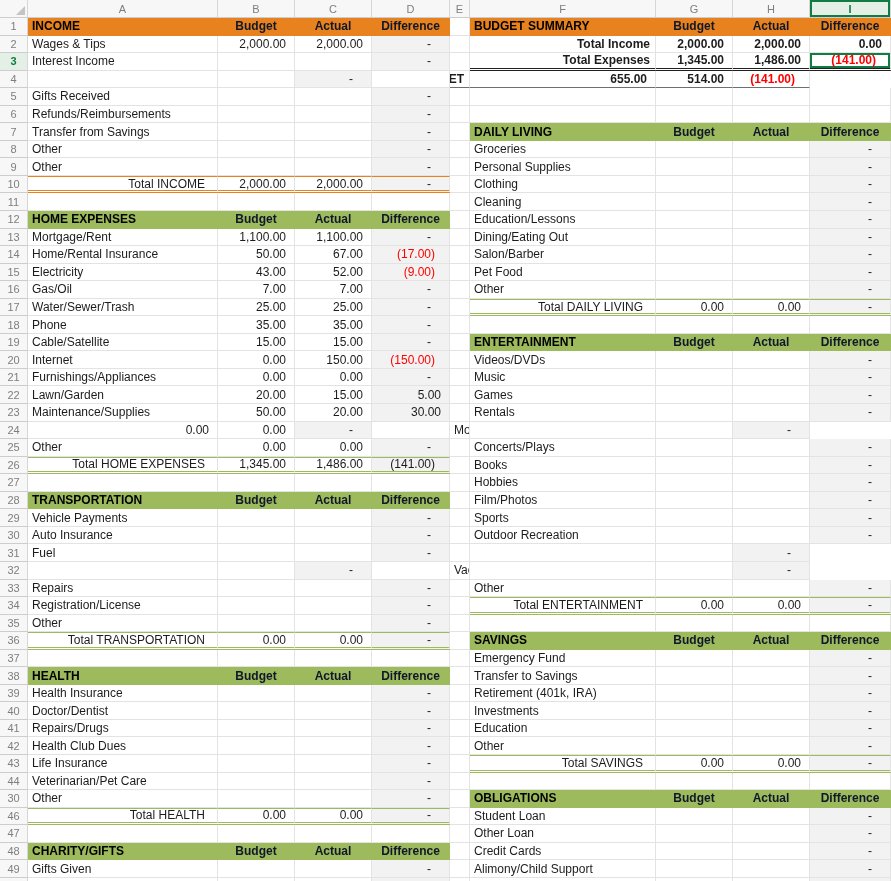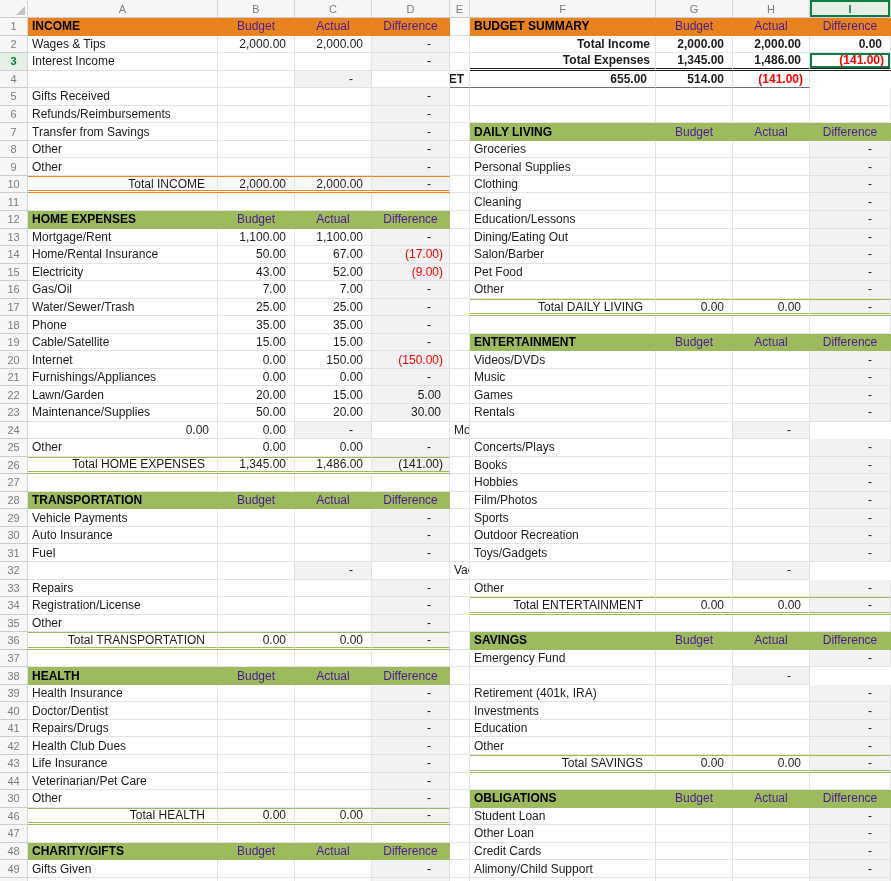--- a/index.html
+++ b/index.html
@@ -6,30 +6,30 @@
   html,body { width:891px; height:881px; overflow:hidden; background:#fff;
     font-family:"Liberation Sans","DejaVu Sans",sans-serif; }
   .sheet { width:891px; height:881px; overflow:hidden; }
   .row { display:grid; grid-template-columns:28px 190px 77px 77px 78px 20px 186px 77px 77px 81px; height:17.55px; }
   .row.hdr { height:18px; }
   .cell { position:relative; display:flex; align-items:center; background:#fff;
     border-right:1px solid var(--grid); border-bottom:1px solid var(--grid);
     font-size:12px; color:var(--text); white-space:nowrap; overflow:hidden; padding:0 0 0 4px; }
   .num { justify-content:flex-end; padding:0 8px 0 0; }
   .dash { padding-right:18px; }
-  .paren { padding-right:6px; }
+  .paren { padding-right:14px; }
   .gray { background:var(--diff_fill); }
   .red { color:var(--red); }
   .bold { font-weight:bold; }
   .hd { background:var(--header_fill); color:var(--header_text); font-size:11px;
     justify-content:center; padding:0; border-right:1px solid #d6d6d6; border-bottom:1px solid #cdcdcd; }
   .hd-sel { background:#E4EFE6; color:var(--selection); font-weight:bold; }
   .hd-box { box-shadow:inset 0 0 0 2px var(--selection); }
   .sec { font-weight:bold; color:#000000; }
-  .sech { justify-content:center; font-weight:normal; color:#4c1d95; padding:0; }
+  .sech { justify-content:center; font-weight:bold; color:#0f172a; padding:0; }
   .sec-orange { background:var(--orange); border-right-color:var(--orange); border-bottom-color:var(--orange); }
   .sec-green  { background:var(--green);  border-right-color:var(--green);  border-bottom-color:var(--green); }
   .t { border-top:1px solid var(--tc); border-bottom:3px double var(--tc); }
   .t-orange { --tc:var(--orange); }
   .t-green  { --tc:var(--green); }
   .tl { justify-content:flex-end; padding:0 12px 0 0; }
   .sum-lbl { justify-content:flex-end; font-weight:bold; padding:0 5px 0 0; }
   .u-dbl  { border-bottom:3px double #1f1f1f; }
   .u-line { border-bottom:1px solid var(--summary_line); }
   .sel { box-shadow:inset 0 0 0 2px var(--selection); }
@@ -410,21 +410,20 @@
       <div class="cell num"></div>
       <div class="cell num dash gray">-</div>
     </div>
     <div class="row">
       <div class="cell hd">31</div>
       <div class="cell a lbl">Fuel</div>
       <div class="cell num"></div>
       <div class="cell num"></div>
       <div class="cell num dash gray">-</div>
       <div class="cell"></div>
-      <div class="cell a lbl">Toys/Gadgets</div>
       <div class="cell num"></div>
       <div class="cell num"></div>
       <div class="cell num dash gray">-</div>
     </div>
     <div class="row">
       <div class="cell hd">32</div>
       <div class="cell num"></div>
       <div class="cell num"></div>
       <div class="cell num dash gray">-</div>
       <div class="cell"></div>
@@ -493,20 +492,21 @@
       <div class="cell num"></div>
       <div class="cell num dash gray">-</div>
     </div>
     <div class="row">
       <div class="cell hd">38</div>
       <div class="cell a sec sec-green">HEALTH</div>
       <div class="cell sech sec-green">Budget</div>
       <div class="cell sech sec-green">Actual</div>
       <div class="cell sech sec-green">Difference</div>
       <div class="cell"></div>
+      <div class="cell a lbl">Transfer to Savings</div>
       <div class="cell num"></div>
       <div class="cell num"></div>
       <div class="cell num dash gray">-</div>
     </div>
     <div class="row">
       <div class="cell hd">39</div>
       <div class="cell a lbl">Health Insurance</div>
       <div class="cell num"></div>
       <div class="cell num"></div>
       <div class="cell num dash gray">-</div>

